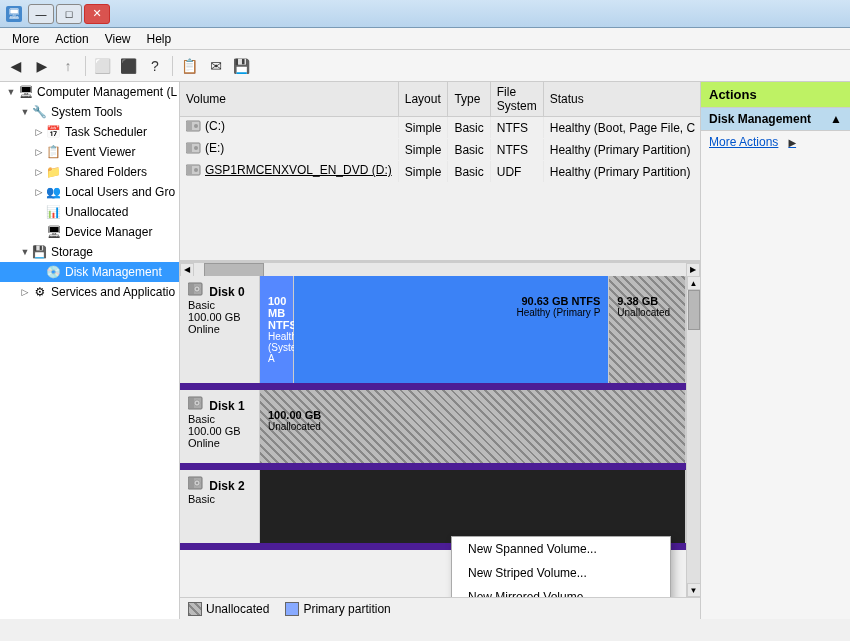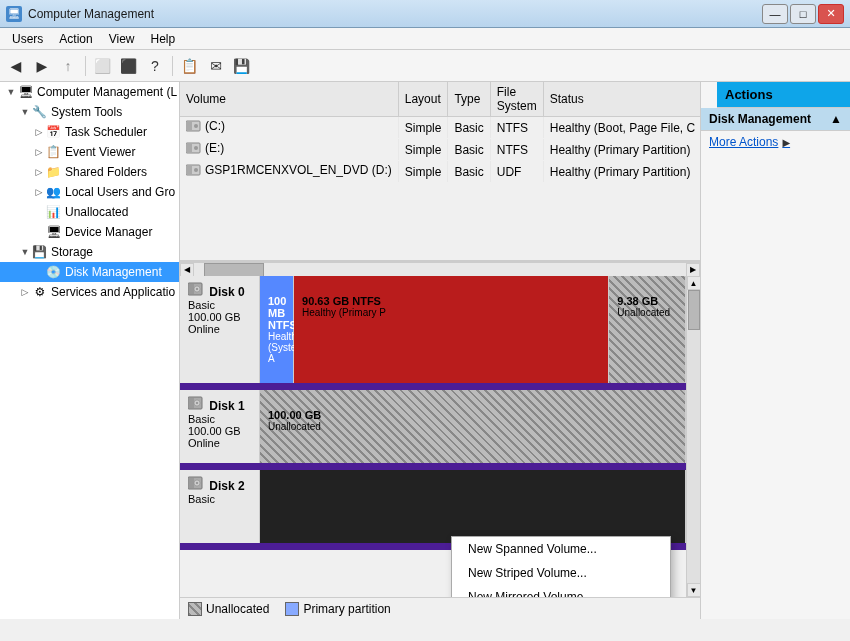--- a/index.html
+++ b/index.html
@@ -215,21 +215,21 @@
     .partition {
       display: flex;
       flex-direction: column;
       justify-content: flex-start;
       padding: 19px 8px;
       font-size: 11px;
       border-right: 1px solid #ccc;
       position: relative;
     }
     .partition.system { background: #5588ff; color: white; }
-    .partition.primary { background: #b91c1c; }
+    .partition.primary { background: #3b82f6; align-items: flex-end; }
     .partition.unalloc { background: repeating-linear-gradient(
       45deg,
       #888 0px, #888 2px,
       #bbb 2px, #bbb 6px
     ); }
     .partition.dark { background: #222; color: white; }
 
     
     .status-bar {
       height: 22px;
@@ -255,46 +255,45 @@
     .legend-box.primary { background: #88aaff; }
 
     
     .actions-panel {
       width: 150px;
       background: #f5f5f5;
       border-left: 1px solid #ccc;
       flex-shrink: 0;
     }
     .actions-header {
-      background: #0ea5e9;
+      background: #bef264;
       padding: 5px 8px;
       font-weight: bold;
       font-size: 13px;
       border-bottom: 1px solid #ccc;
-      margin-left: 16px;
     }
     .actions-section-header {
       background: #bbdaee;
       padding: 4px 8px;
       font-weight: bold;
       font-size: 12px;
       display: flex;
       justify-content: space-between;
       align-items: center;
       border-bottom: 1px solid #ccc;
     }
     .actions-item {
       padding: 4px 8px;
       font-size: 12px;
       cursor: pointer;
       color: #0055cc;
       text-decoration: underline;
       display: flex;
       align-items: center;
-      gap: 4px;
+      gap: 10px;
     }
     .actions-item .arrow { color: #333; text-decoration: none; font-size: 10px; }
 
     
     .context-menu {
       position: absolute;
       left: 271px;
       top: 260px;
       width: 220px;
       background: white;
@@ -384,30 +383,29 @@
       background: #b8b8b8;
       border: 1px solid #999;
       margin: 0 auto;
     }
   </style>
 </head>
 <body>
 
 <div class="title-bar">
   <div class="title-bar-icon">🖥</div>
-  <span class="title-bar-text">Computer Management</span>
   <div class="title-bar-buttons">
     <div class="tb-btn minimize">—</div>
     <div class="tb-btn maximize">□</div>
     <div class="tb-btn close">✕</div>
   </div>
 </div>
 
 <div class="menu-bar">
-  <div class="menu-item">Users</div>
+  <div class="menu-item">More</div>
   <div class="menu-item">Action</div>
   <div class="menu-item">View</div>
   <div class="menu-item">Help</div>
 </div>
 
 <div class="toolbar">
   <div class="toolbar-btn">◀</div>
   <div class="toolbar-btn">▶</div>
   <div class="toolbar-btn" style="color:#888">↑</div>
   <div class="toolbar-sep"></div>
@@ -524,21 +522,21 @@
         (E:)
       </span>
     </td>
     <td>Simple</td>
     <td>Basic</td>
     <td>NTFS</td>
     <td>Healthy (Primary Partition)</td>
   </tr>
             <tr>
     <td>
-      <span style="display:inline-flex;align-items:center;">
+      <span style="display:inline-flex;align-items:center;text-decoration:underline;">
         <svg width="16" height="14" style="margin-right:3px;" viewBox="0 0 16 14">
           <rect x="0" y="2" width="14" height="10" rx="1" fill="#ccc" stroke="#888" stroke-width="1"></rect>
           <rect x="1" y="3" width="5" height="8" fill="#aaa"></rect>
           <circle cx="10" cy="7" r="2" fill="#999"></circle>
         </svg>
         GSP1RMCENXVOL_EN_DVD (D:)
       </span>
     </td>
     <td>Simple</td>
     <td>Basic</td>

